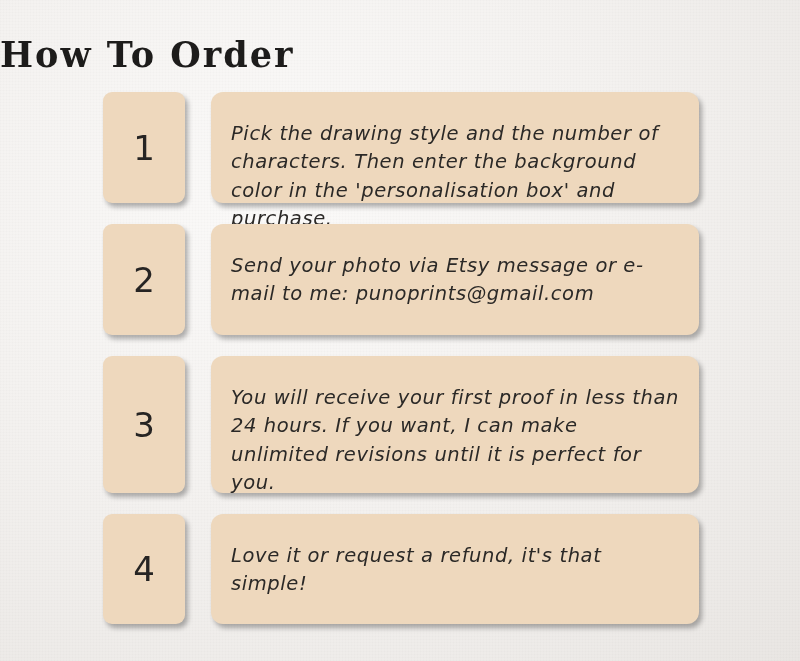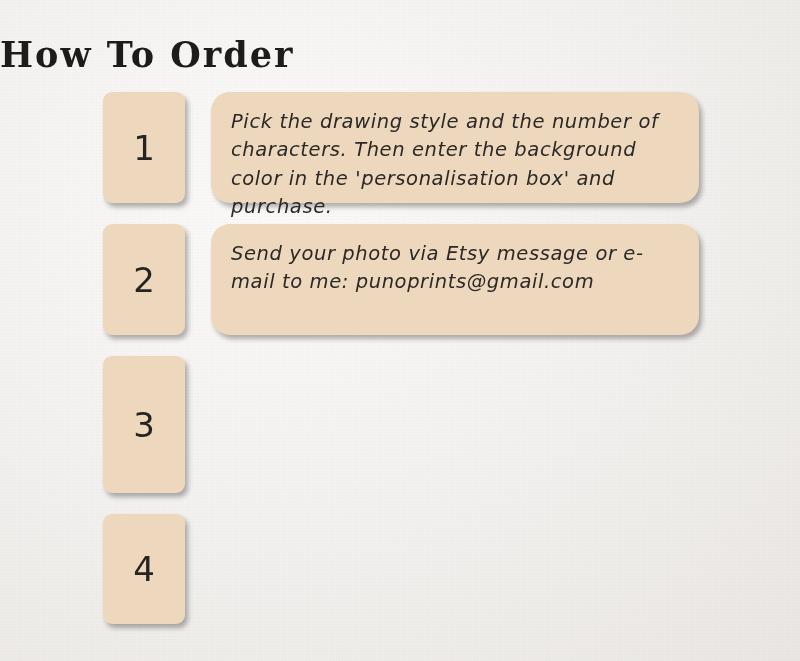--- a/index.html
+++ b/index.html
@@ -71,23 +71,23 @@
     justify-content: center;
     font-family: "DejaVu Sans", sans-serif;
     font-size: 34px;
     color: #262423;
   }
 
   .text-box {
     flex: 1 1 auto;
     margin-left: 26px;
     background: #eed8bd;
-    border-radius: 19px;
+    border-radius: 12px;
     box-shadow: 3px 4px 5px rgba(0,0,0,0.30);
-    padding: 16px 18px 16px 20px;
+    padding: 28px 18px 16px 20px;
     box-sizing: border-box;
     font-family: "DejaVu Sans", sans-serif;
     font-style: italic;
     font-size: 19.5px;
     line-height: 1.45;
     letter-spacing: 0.6px;
     color: #2b2927;
   }
 
   .h1 { height: 111px; }
@@ -110,20 +110,22 @@
       <div class="text-box h1">Pick the drawing style and the number of characters. Then enter the background color in the 'personalisation box' and purchase.</div>
     </div>
 
     <div class="step-row">
       <div class="num-box h2">2</div>
       <div class="text-box h2">Send your photo via Etsy message or e-mail to me: punoprints@gmail.com</div>
     </div>
 
     <div class="step-row">
       <div class="num-box h3">3</div>
+      <div class="text-box h3">You will receive your first proof in less than 24 hours.  If you want, I can make unlimited revisions until it is perfect for you.</div>
     </div>
 
     <div class="step-row">
       <div class="num-box h4">4</div>
+      <div class="text-box h4">Love it or request a refund, it's that simple!</div>
     </div>
 
   </div>
 </div>
 
 </body></html>

